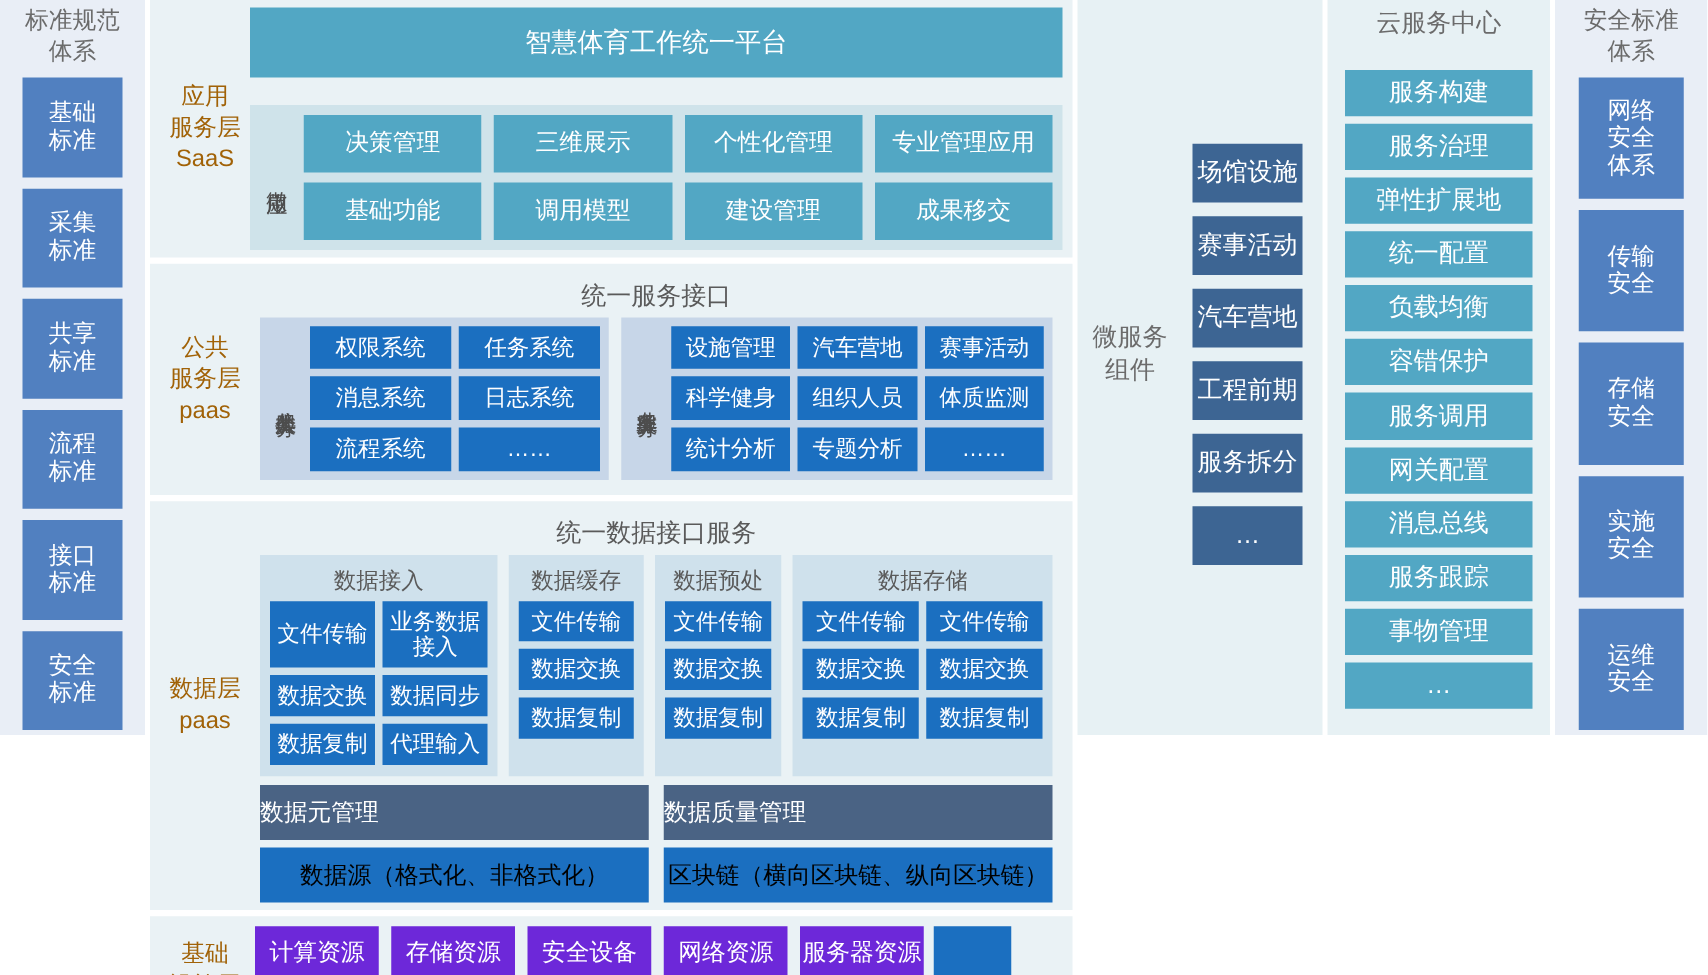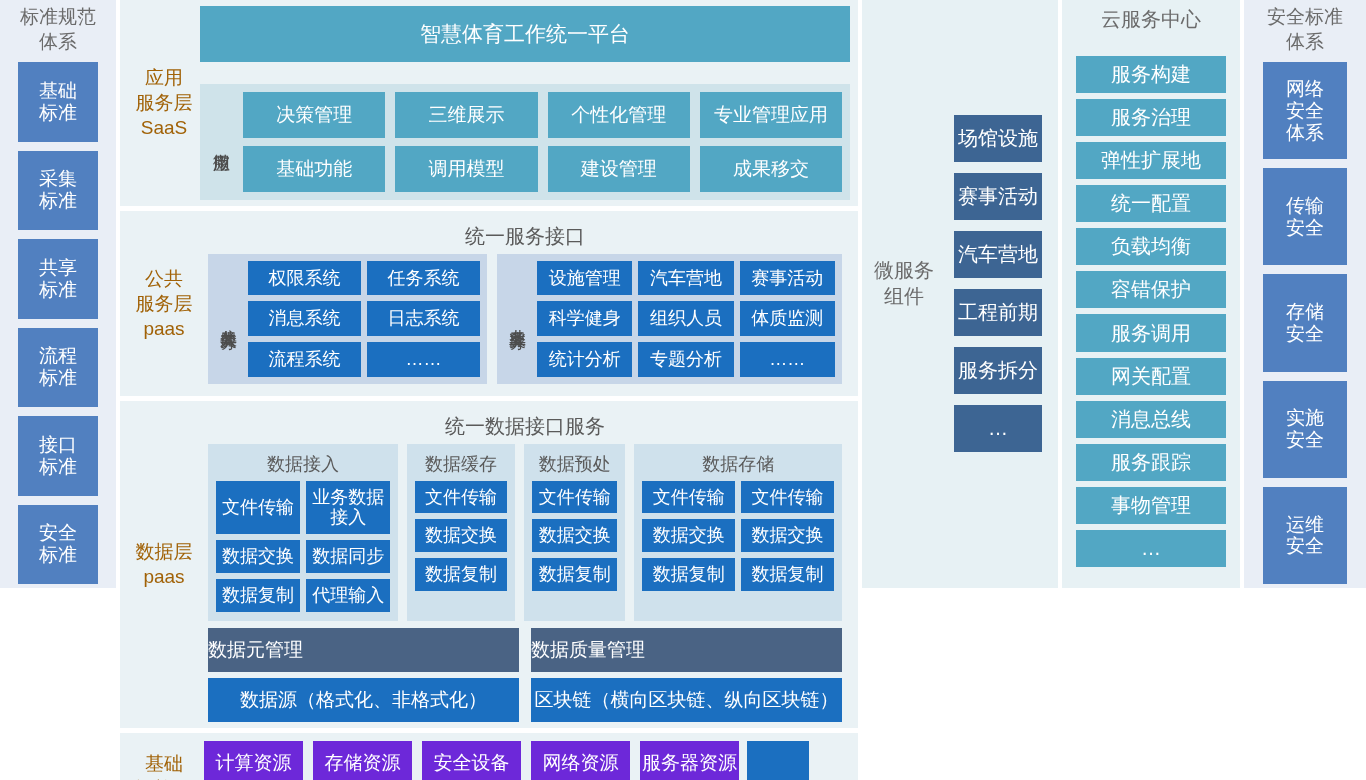--- a/index.html
+++ b/index.html
@@ -141,21 +141,21 @@
     min-width: 0;
   }
   .panel-title { text-align: center; color: #5a5a5a; font-size: 18px; padding: 2px 0 5px 0; }
   .panel-grid { display: grid; gap: 6px; }
   .panel-grid.c1 { grid-template-columns: 1fr; }
   .panel-grid.c2 { grid-template-columns: 1fr 1fr; }
   .panel-grid .chip { background: #1b6fc0; padding: 6px 3px; font-size: 18px; }
   .data-bottom { display: flex; gap: 12px; padding: 7px 8px 0 8px; }
   .data-bottom-col { flex: 1 1 0; display: flex; flex-direction: column; gap: 6px; min-width: 0; }
   .bar-slate { background: #4a6384; color:#fff; text-align:left; font-size:19px; padding: 9px 0; }
-  .bar-blue  { background: #1b6fc0; color:#ffffff; text-align:center; font-size:19px; padding: 9px 0; }
+  .bar-blue  { background: #1b6fc0; color:#000000; text-align:center; font-size:19px; padding: 9px 0; }
 
   
   .infra-body { display: flex; gap: 8px; padding: 2px 4px; }
   .infra-grid {
     flex: 1 1 auto;
     display: grid;
     grid-template-columns: repeat(5, 1fr);
     gap: 8px 10px;
     min-width: 0;
   }

